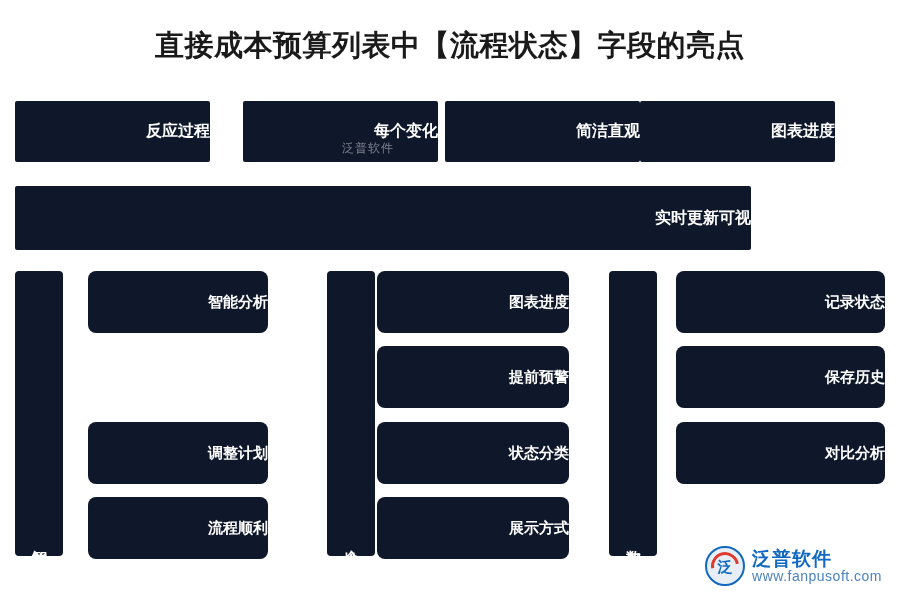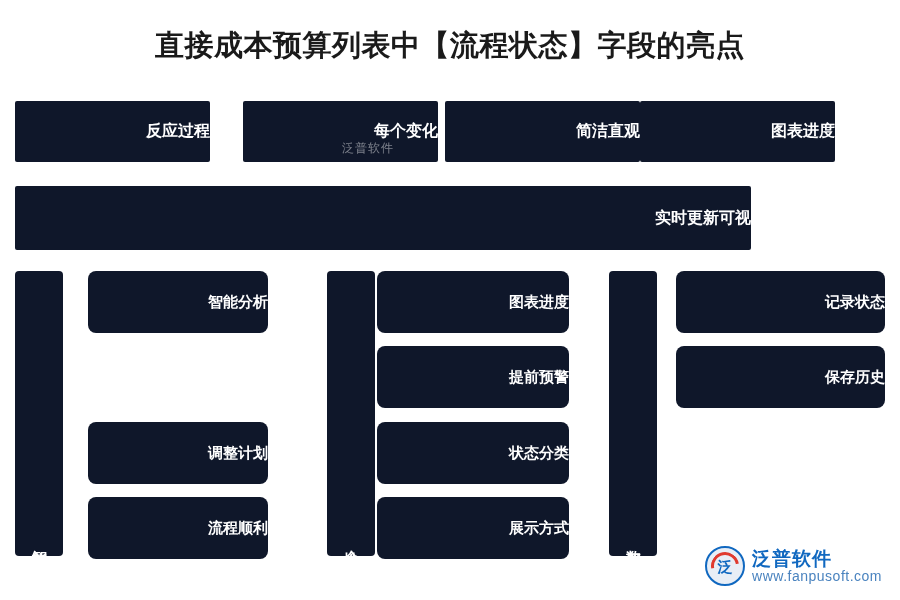--- a/index.html
+++ b/index.html
@@ -211,20 +211,23 @@
 
   <div class="box vert v2">
     <span>数据分析比较</span>
   </div>
   <div class="box cell colC r0">
     <span>记录状态</span>
   </div>
   <div class="box cell colC r1">
     <span>保存历史</span>
   </div>
+  <div class="box cell colC r2">
+    <span>对比分析</span>
+  </div>
 
   <div class="logo">
     <div class="logo-mark">
       <span>泛</span>
     </div>
     <div class="logo-text">
       <div class="logo-name">泛普软件</div>
       <div class="logo-url">www.fanpusoft.com</div>
     </div>
   </div>

